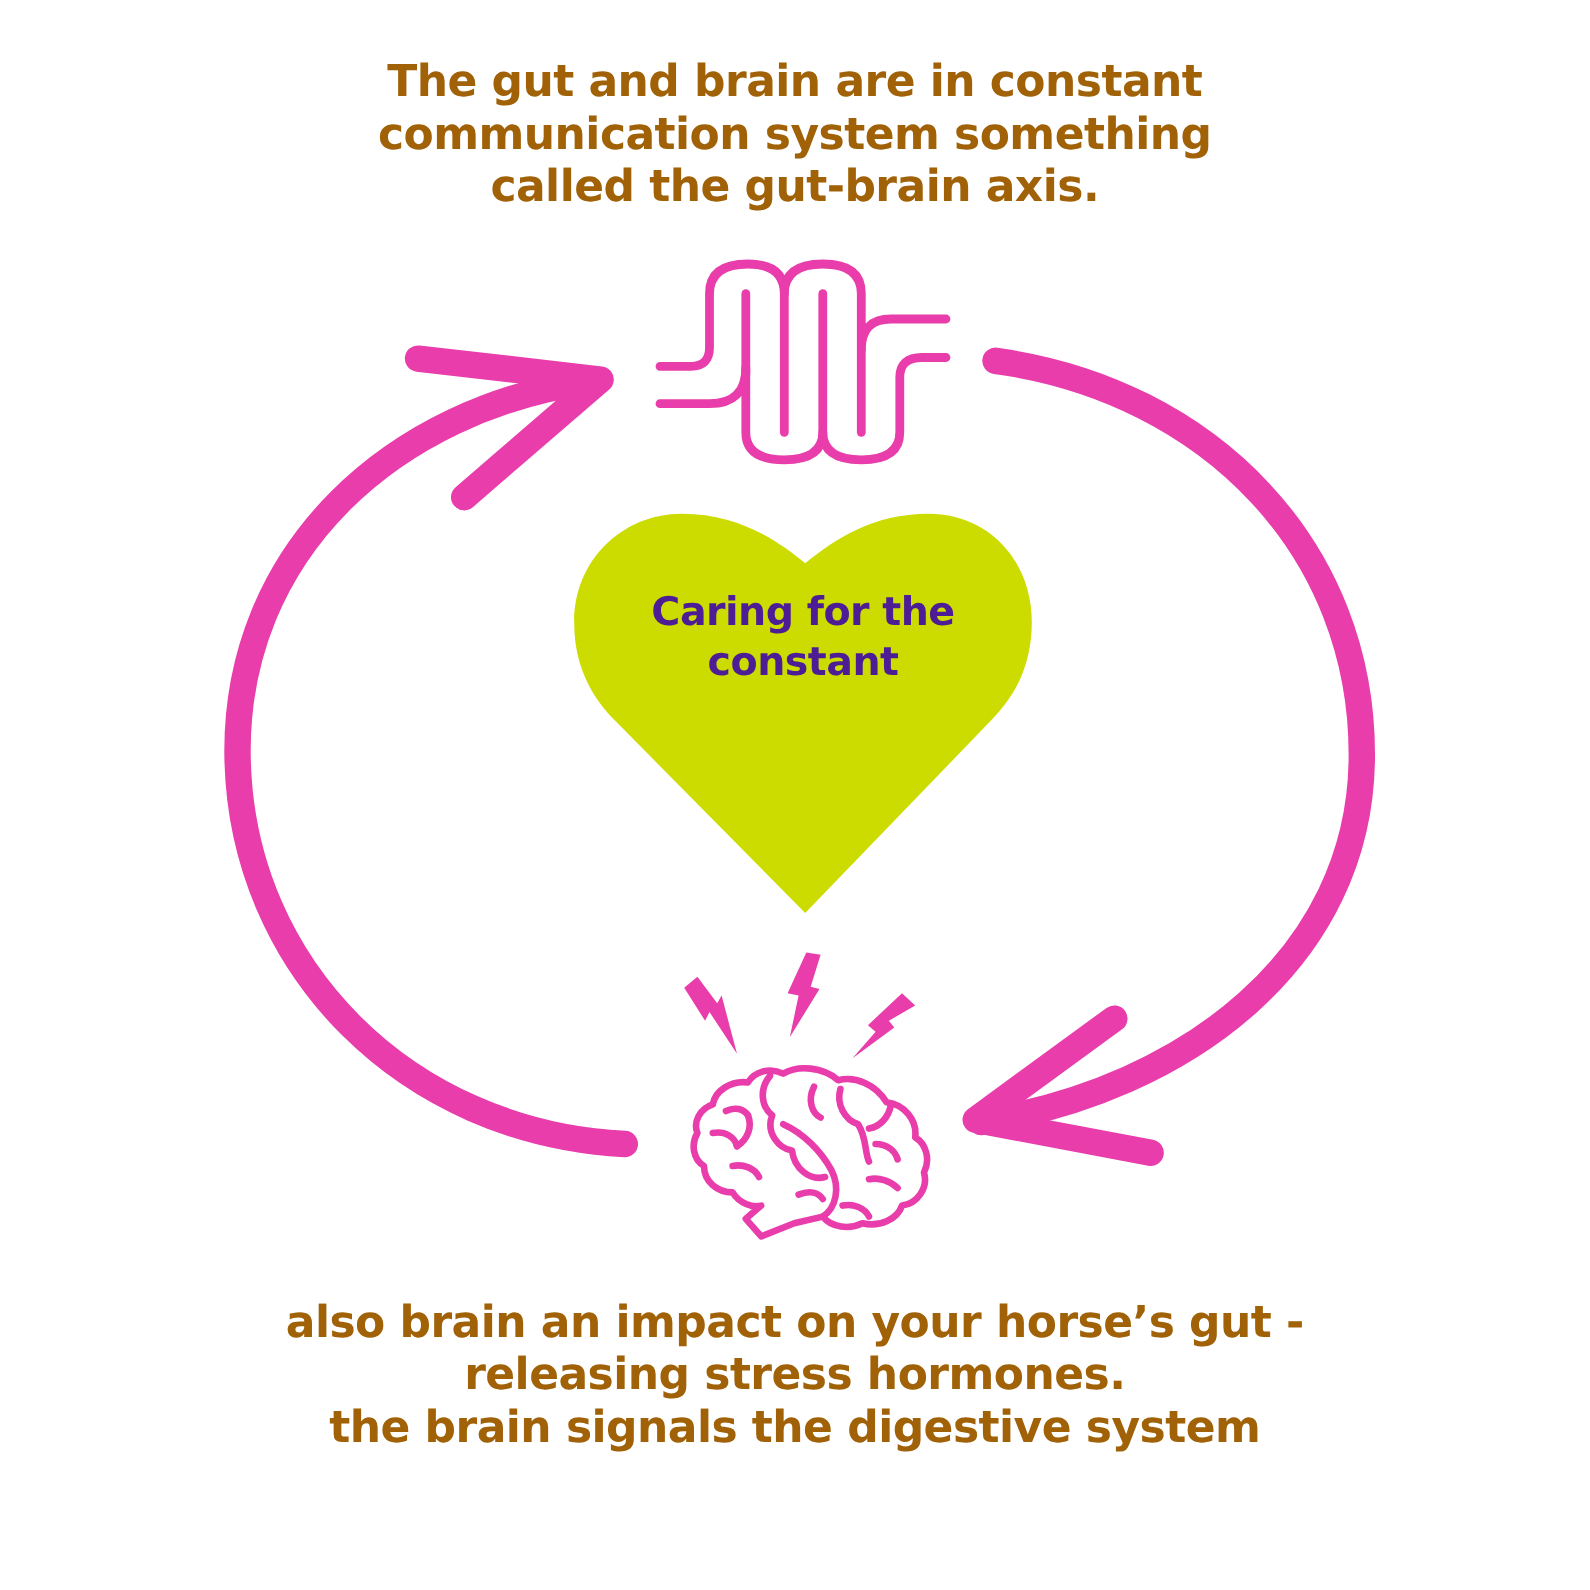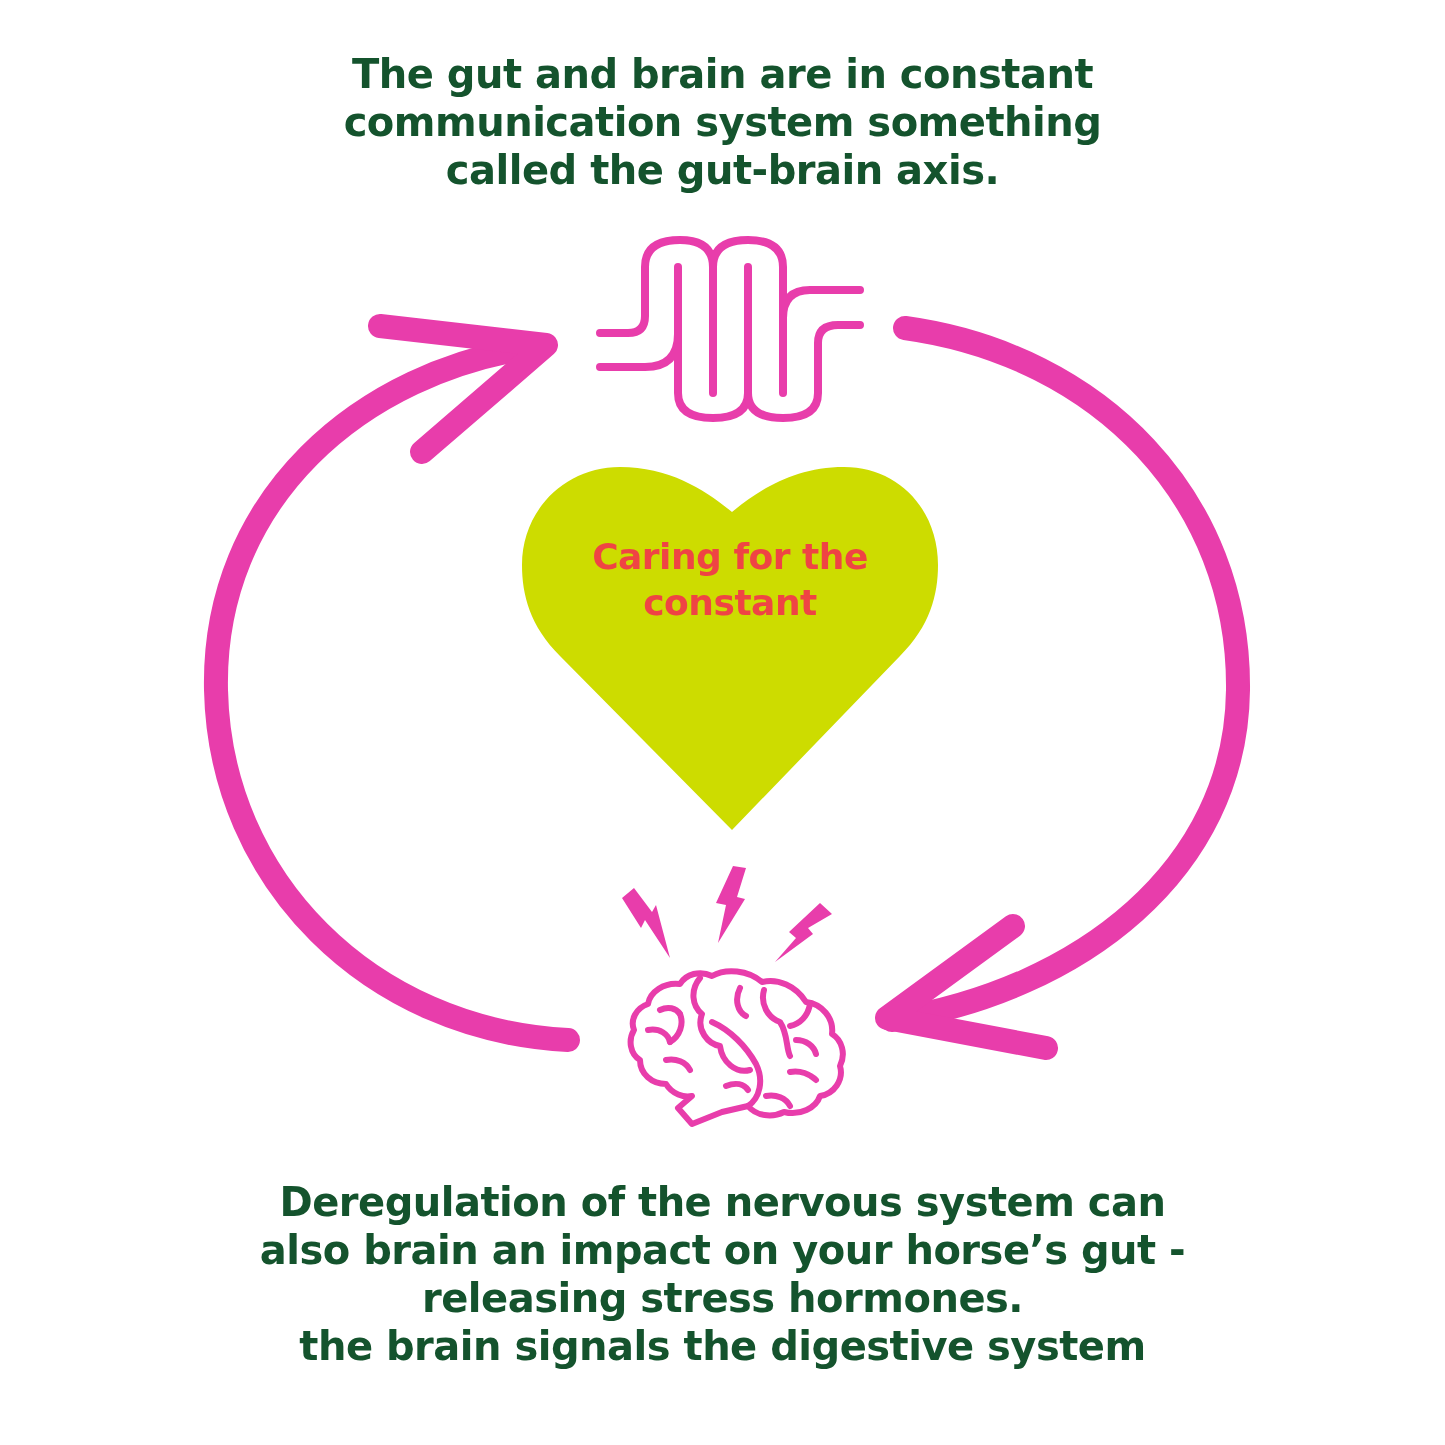--- a/index.html
+++ b/index.html
@@ -1,27 +1,27 @@
 <!DOCTYPE html>
 <html><head>
 <meta charset="utf-8">
 <style>
   html, body { margin: 0; padding: 0; background: #ffffff; }
   body { width: 1445px; height: 1445px; position: relative; overflow: hidden; font-family: "DejaVu Sans", "Liberation Sans", sans-serif; }
   .heading {
     position: absolute; left: 0; width: 1445px; text-align: center;
-    color: #14532d; font-weight: bold; margin: 0;
+    color: #a16207; font-weight: bold; margin: 0;
   }
   .top-text { top: 50px; font-size: 40px; line-height: 48px; letter-spacing: -0.5px; }
   .bottom-text { top: 1178px; font-size: 40px; line-height: 48px; letter-spacing: -0.5px; }
   .line { display: block; white-space: nowrap; }
   svg.diagram { position: absolute; left: 0; top: 0; width: 1445px; height: 1445px; }
   .heart-text {
     position: absolute; left: 560px; width: 340px; top: 534px;
-    text-align: center; color: #ef4444; font-weight: bold;
+    text-align: center; color: #4c1d95; font-weight: bold;
     font-size: 36px; line-height: 46px; letter-spacing: -0.5px;
   }
 </style>
 </head>
 <body>
 
 <h1 class="heading top-text">
   <span class="line">The gut and brain are in constant</span>
   <span class="line">communication system something</span>
   <span class="line">called the gut-brain axis.</span>
@@ -73,17 +73,16 @@
     <path d="M726,1086 C736,1082 744,1084 748,1090"></path>
   </g>
 </svg>
 
 <div class="heart-text">
   <span class="line">Caring for the</span>
   <span class="line">constant</span>
 </div>
 
 <h2 class="heading bottom-text">
-  <span class="line">Deregulation of the nervous system can</span>
   <span class="line">also brain an impact on your horse’s gut -</span>
   <span class="line">releasing stress hormones.</span>
   <span class="line">the brain signals the digestive system</span>
 </h2>
 
 </body></html>

